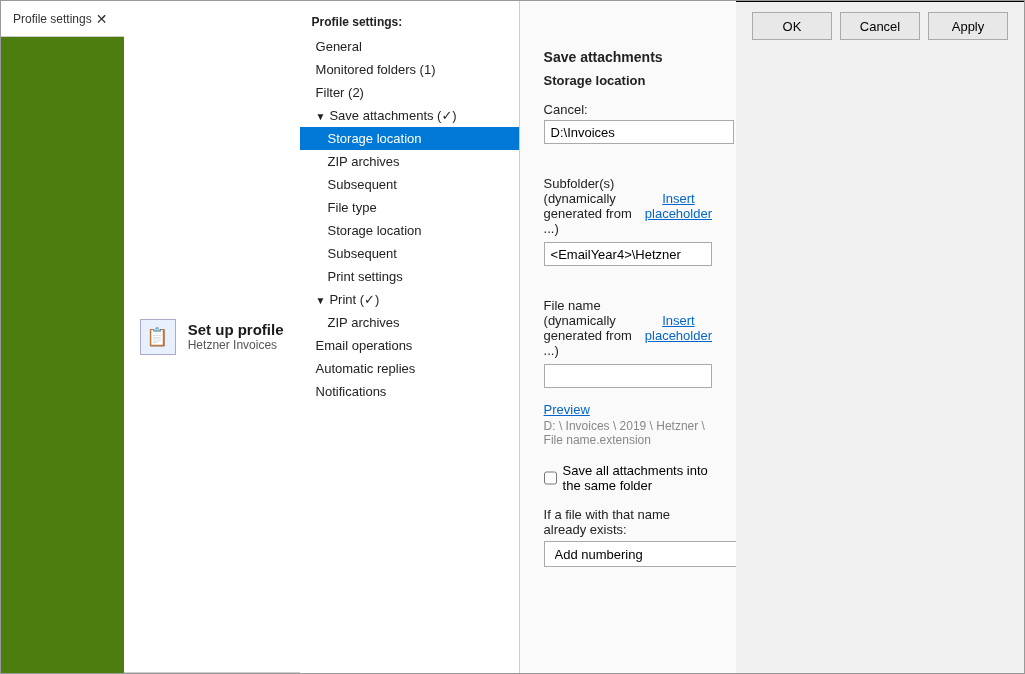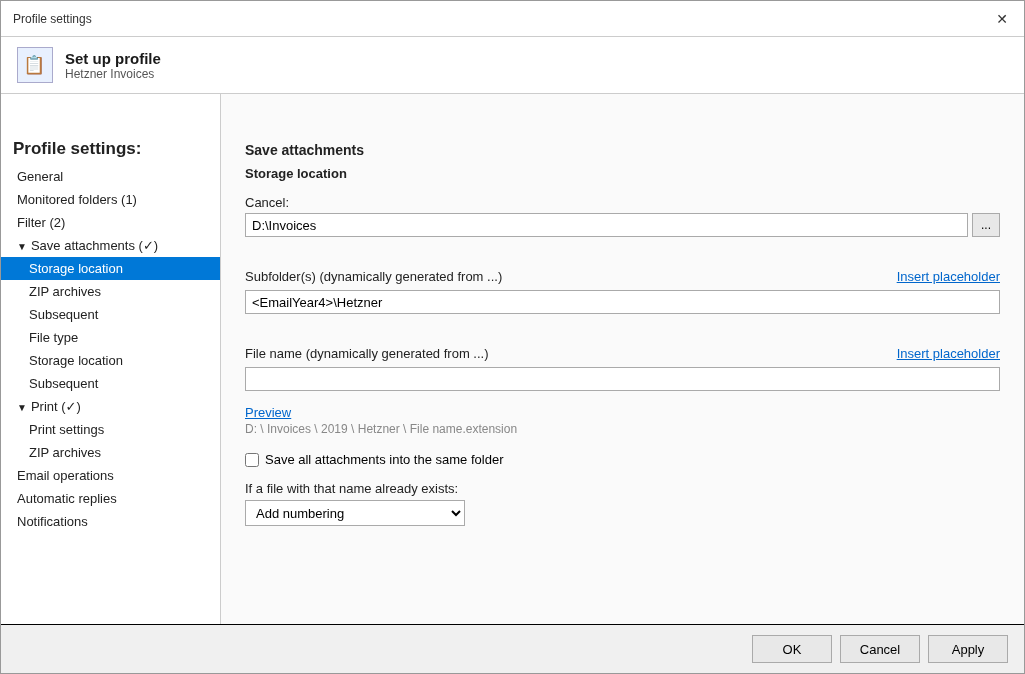--- a/index.html
+++ b/index.html
@@ -13,21 +13,21 @@
       width: 1025px;
       height: 674px;
       overflow: hidden;
     }
     .dialog {
       width: 1025px;
       height: 674px;
       background: #4d7c0f;
       border: 1px solid #999;
       display: flex;
-      flex-direction: column;
+      flex-direction: row;
       box-shadow: 2px 2px 8px rgba(0,0,0,0.3);
     }
     .title-bar {
       background: #ffffff;
       border-bottom: 1px solid #ccc;
       padding: 8px 12px;
       display: flex;
       align-items: center;
       justify-content: space-between;
       height: 36px;
@@ -85,22 +85,21 @@
       width: 220px;
       background: #ffffff;
       border-right: 1px solid #ccc;
       padding: 8px 0;
       overflow-y: auto;
     }
     .sidebar-title {
       font-weight: bold;
       padding: 6px 12px;
       color: #222;
-      font-size: 17px;
-      margin-top: 31px;
+      font-size: 12px;
     }
     .sidebar-item {
       padding: 4px 12px 4px 16px;
       cursor: pointer;
       color: #222;
       font-size: 13px;
       white-space: nowrap;
     }
     .sidebar-item.selected {
       background: #0078d7;
@@ -154,21 +153,21 @@
       border: 1px solid #aaa;
       background: #e8e8e8;
       cursor: pointer;
       font-size: 12px;
       display: flex;
       align-items: center;
       justify-content: center;
     }
     .link-row {
       display: flex;
-      align-items: flex-end;
+      align-items: center;
       justify-content: space-between;
       margin-bottom: 3px;
       margin-top: 32px;
     }
     .insert-link {
       color: #0066cc;
       text-decoration: underline;
       cursor: pointer;
       font-size: 13px;
       background: none;
@@ -263,22 +262,22 @@
           <div class="sidebar-item  ">General</div>
           <div class="sidebar-item  ">Monitored folders (1)</div>
           <div class="sidebar-item  ">Filter (2)</div>
           <div class="sidebar-item  "><span style="font-size:10px;margin-right:4px;">▼</span>Save attachments (✓)</div>
           <div class="sidebar-item indent1 selected">Storage location</div>
           <div class="sidebar-item indent1 ">ZIP archives</div>
           <div class="sidebar-item indent1 ">Subsequent</div>
           <div class="sidebar-item indent1 ">File type</div>
           <div class="sidebar-item indent1 ">Storage location</div>
           <div class="sidebar-item indent1 ">Subsequent</div>
+          <div class="sidebar-item indent1 ">Print settings</div>
           <div class="sidebar-item  "><span style="font-size:10px;margin-right:4px;">▼</span>Print (✓)</div>
-          <div class="sidebar-item indent1 ">Print settings</div>
           <div class="sidebar-item indent1 ">ZIP archives</div>
           <div class="sidebar-item  ">Email operations</div>
           <div class="sidebar-item  ">Automatic replies</div>
           <div class="sidebar-item  ">Notifications</div>
         </div>
     </div>
 
     <div class="content-area">
       <div class="section-title">Save attachments</div>
       <div class="subsection-title">Storage location</div>

